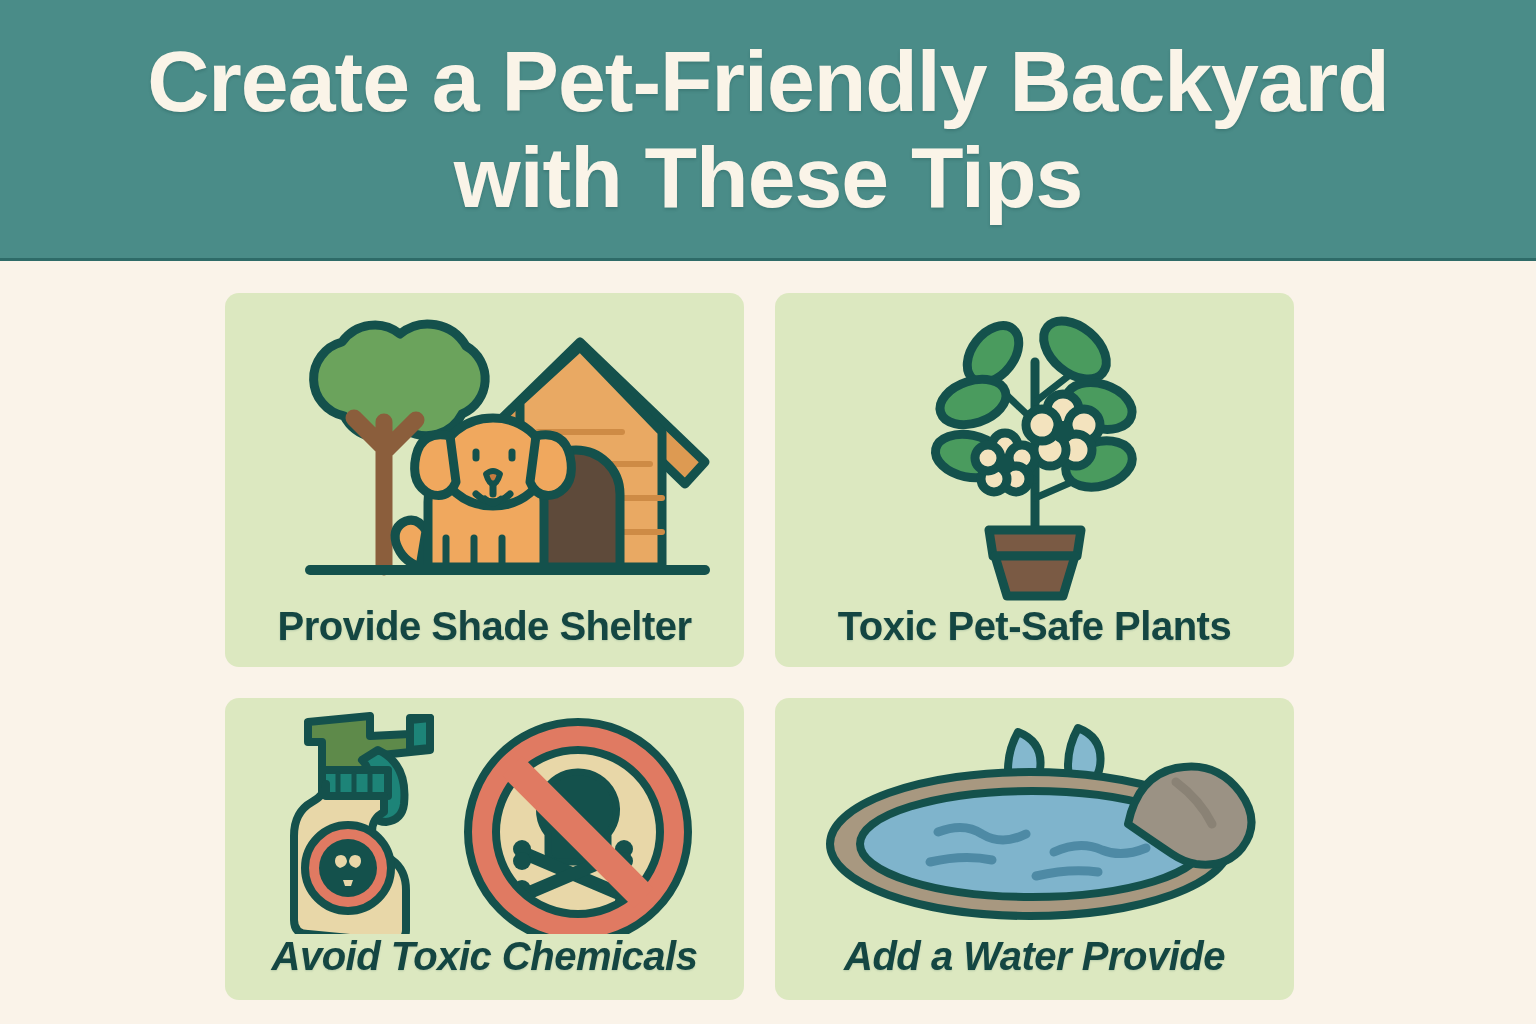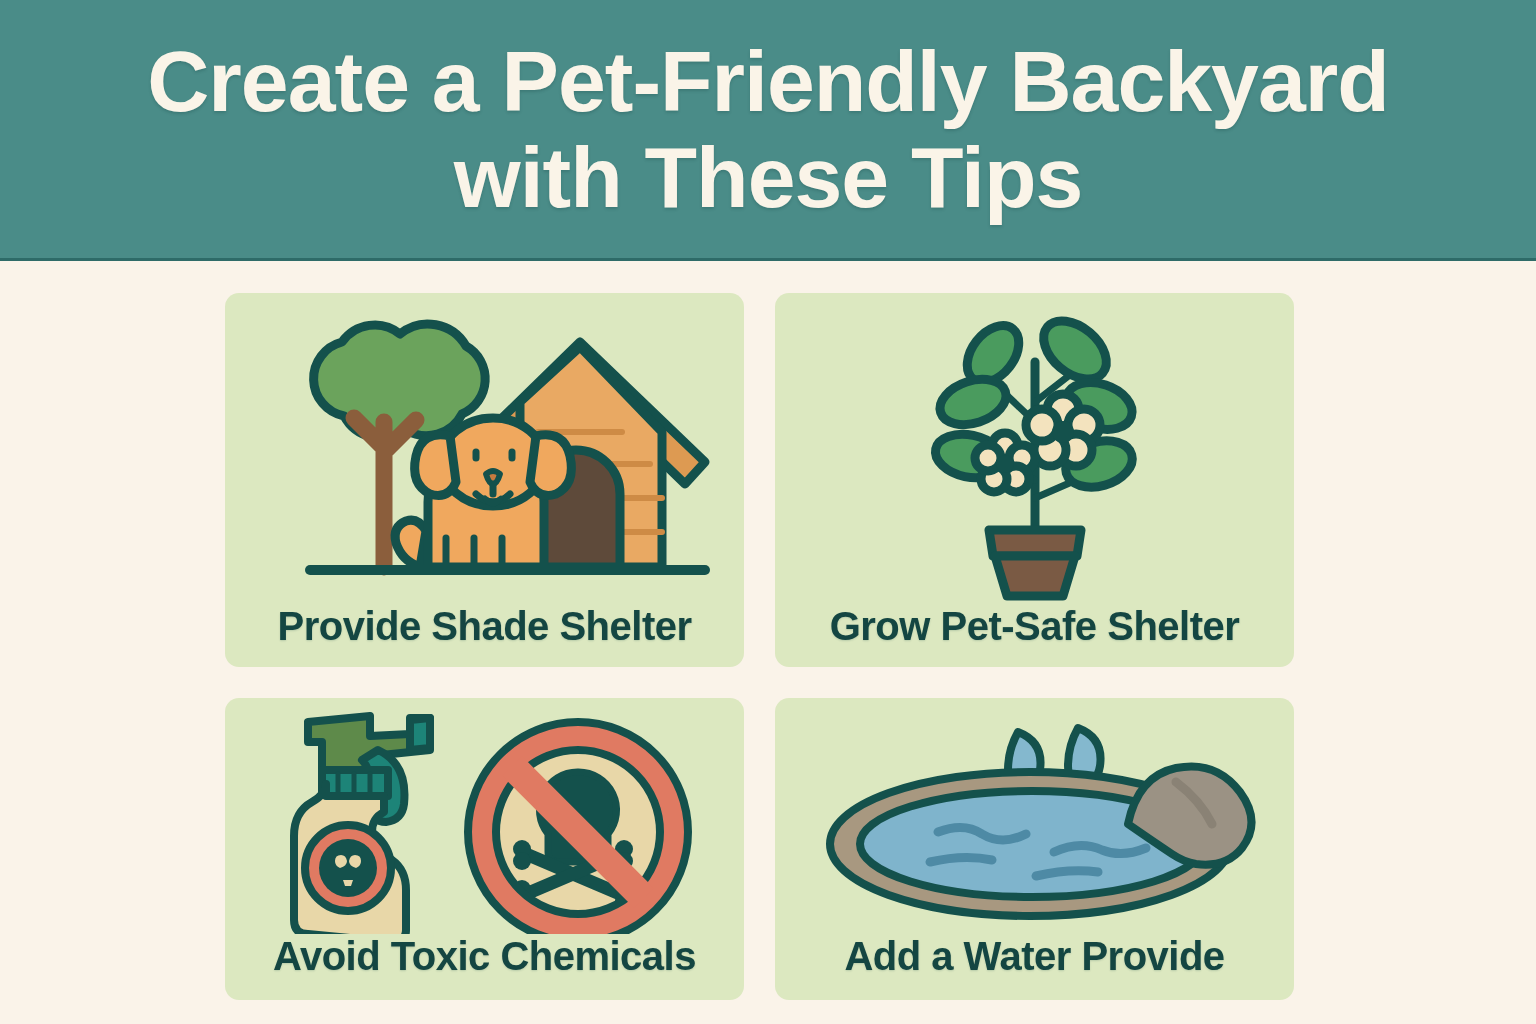--- a/index.html
+++ b/index.html
@@ -87,21 +87,21 @@
     font-family: "Liberation Sans", sans-serif;
     font-weight: bold;
     font-size: 40px;
     letter-spacing: -0.5px;
     text-align: center;
     width: 100%;
     padding-bottom: 18px;
     text-shadow: 0 1px 2px rgba(20,70,66,0.18);
     white-space: nowrap;
   }
-  .card-row2 .card-label { padding-bottom: 28px; }
+  .card-row2 .card-label { padding-bottom: 28px; font-style: italic; }
 </style>
 </head>
 <body>
 
 <div class="page">
 
   <div class="header">
     <div class="header-title">Create a Pet-Friendly Backyard with These Tips</div>
   </div>
 
@@ -196,21 +196,21 @@
                 <circle cx="0" cy="0" r="9" fill="#14514C" stroke="none"></circle>
               </g>
             </g>
 
             <path d="M104 228 L196 228 L192 254 L108 254 Z" fill="#7A5A44"></path>
 
             <path d="M110 254 L190 254 L178 294 L122 294 Z" fill="#7A5A44"></path>
           </g>
         </svg>
       </div>
-      <div class="card-label">Grow Pet-Safe Shelter</div>
+      <div class="card-label">Toxic Pet-Safe Plants</div>
     </div>
 
     <div class="card card-row2">
       <div class="card-art">
         <svg width="450" height="230" viewBox="0 0 450 230">
           <g stroke="#14514C" stroke-width="8" stroke-linecap="round" stroke-linejoin="round" fill="none">
 
             <path d="M48 38 L48 18 L110 12 L110 32 L150 30 L150 14 L170 14 L170 46 L112 52 L112 66 L62 66 L62 38 Z" fill="#5E8A4A"></path>
             <path d="M150 16 L170 14 L170 44 L150 46 Z" fill="#1D8478"></path>
 

